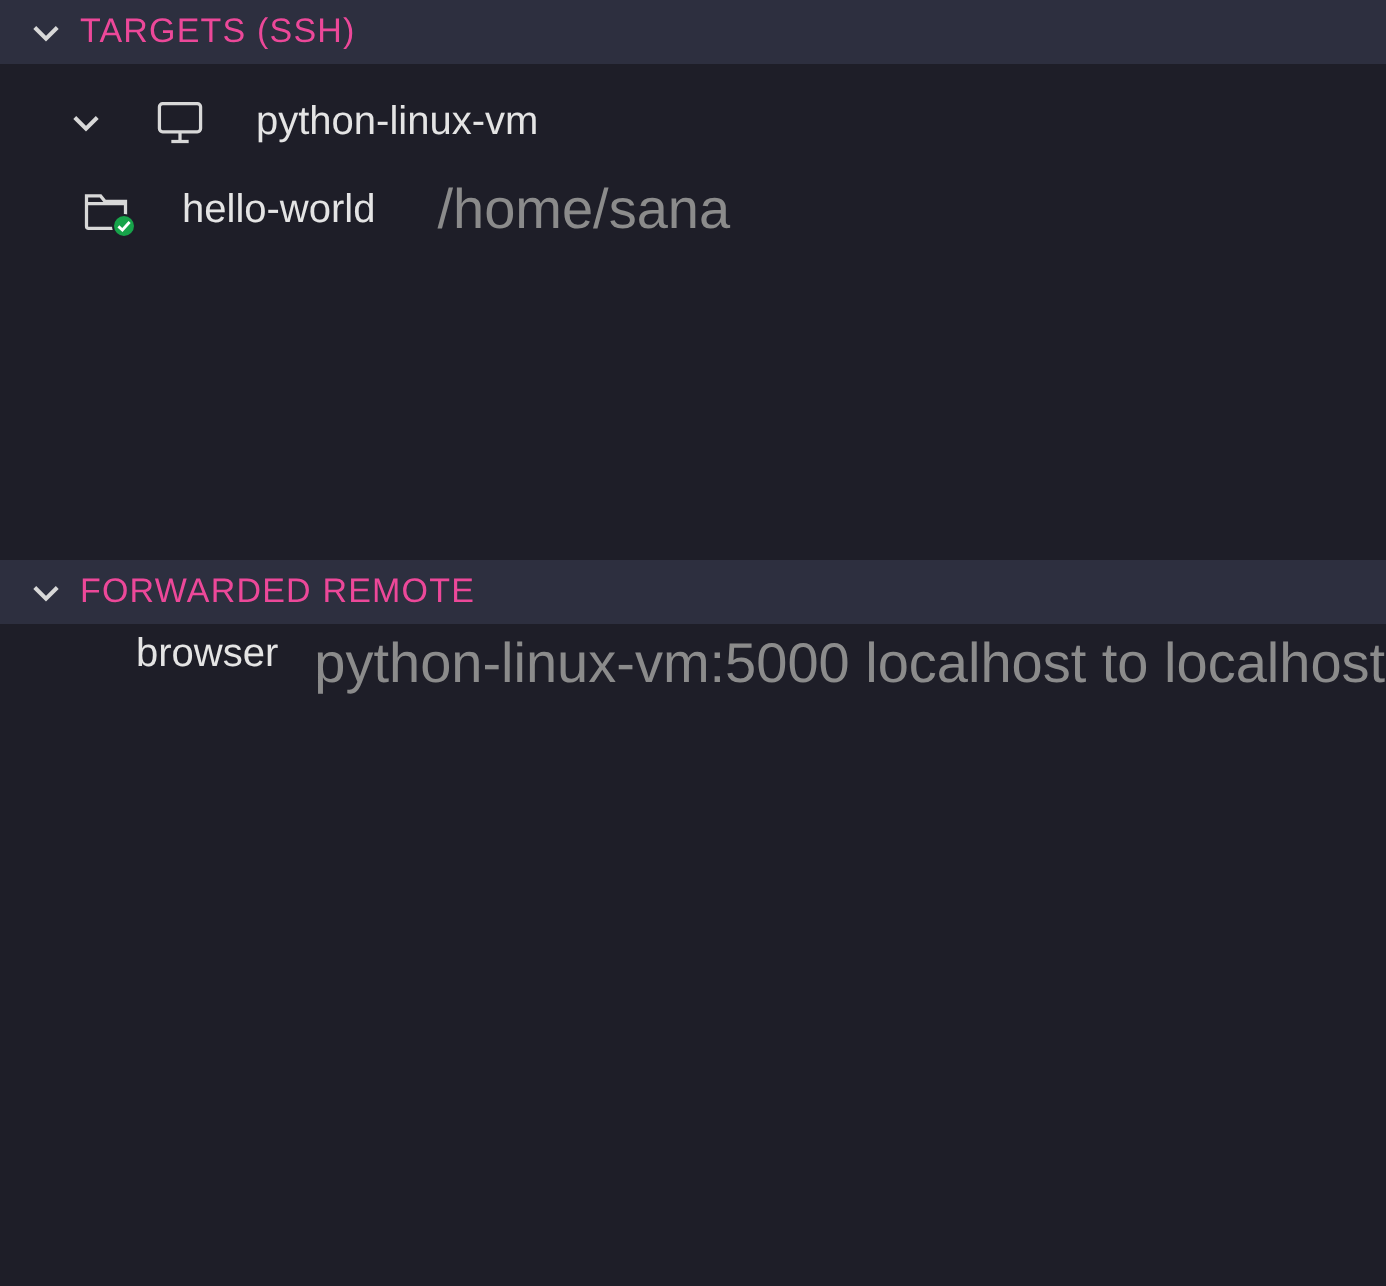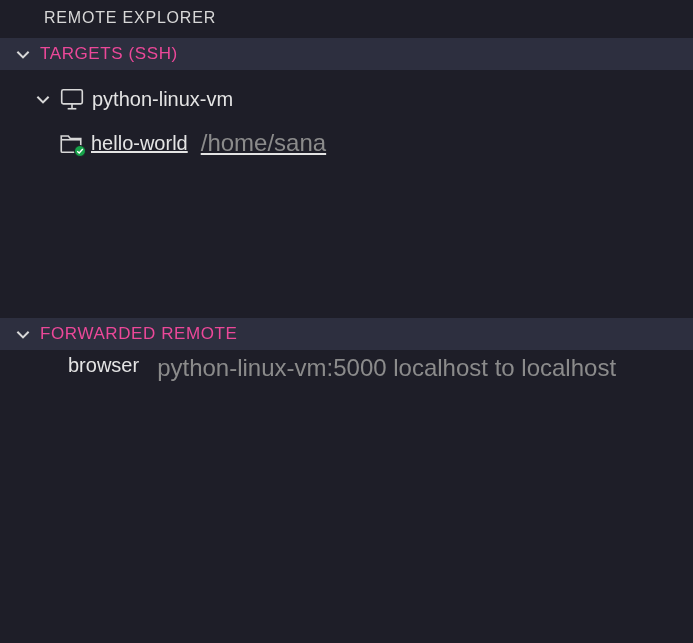--- a/index.html
+++ b/index.html
@@ -33,42 +33,41 @@
       font-weight: 400;
       font-size: 17px;
       color: #ec4899;
     }
     .tree { padding: 7px 0 0 0; background: #1e1e28; }
     .row {
       display: flex;
       align-items: center;
       height: 44px;
       padding-left: 14px;
-      gap: 7px;
+      gap: 25px;
       cursor: pointer;
     }
     .row.depth1 { padding-left: 34px; }
-    .row.depth2 { padding-left: 58px; text-decoration: underline; }
+    .row.depth2 { padding-left: 40px; }
     .label-primary { color: #e4e4e4; font-size: 20px; }
-    .label-secondary { color: #8b8b8b; font-size: 24px; margin-left: 6px; }
+    .label-secondary { color: #8b8b8b; font-size: 28px; margin-left: 6px; }
     .chev { width: 18px; height: 18px; flex-shrink: 0; fill: none; stroke: #d8d8d8; stroke-width: 1.8; }
     .icon { width: 26px; height: 26px; flex-shrink: 0; fill: none; stroke: #d8d8d8; stroke-width: 1.5; }
     .folder-wrap { position: relative; width: 26px; height: 26px; flex-shrink: 0; }
     .badge { position: absolute; right: -2px; bottom: -1px; width: 12px; height: 12px; }
     .targets-body { flex: 0 0 248px; overflow: hidden; }
     .ports-body { flex: 1; overflow: hidden; padding-top: 4px; }
     .spacer-chev { width: 18px; height: 18px; flex-shrink: 0; }
     .ports-row { display:flex; align-items:flex-start; height:44px; padding-left: 68px; gap: 12px; cursor:pointer; }
   </style>
 </head>
 <body>
 
 <div class="panel">
 
-  <div class="panel-title">REMOTE EXPLORER</div>
 
   <div class="section-header">
     <svg class="chev" viewBox="0 0 16 16">
         <polyline points="3,6 8,11 13,6"></polyline>
       </svg>
     <span class="section-label">TARGETS (SSH)</span>
   </div>
 
   <div class="tree targets-body">
 

